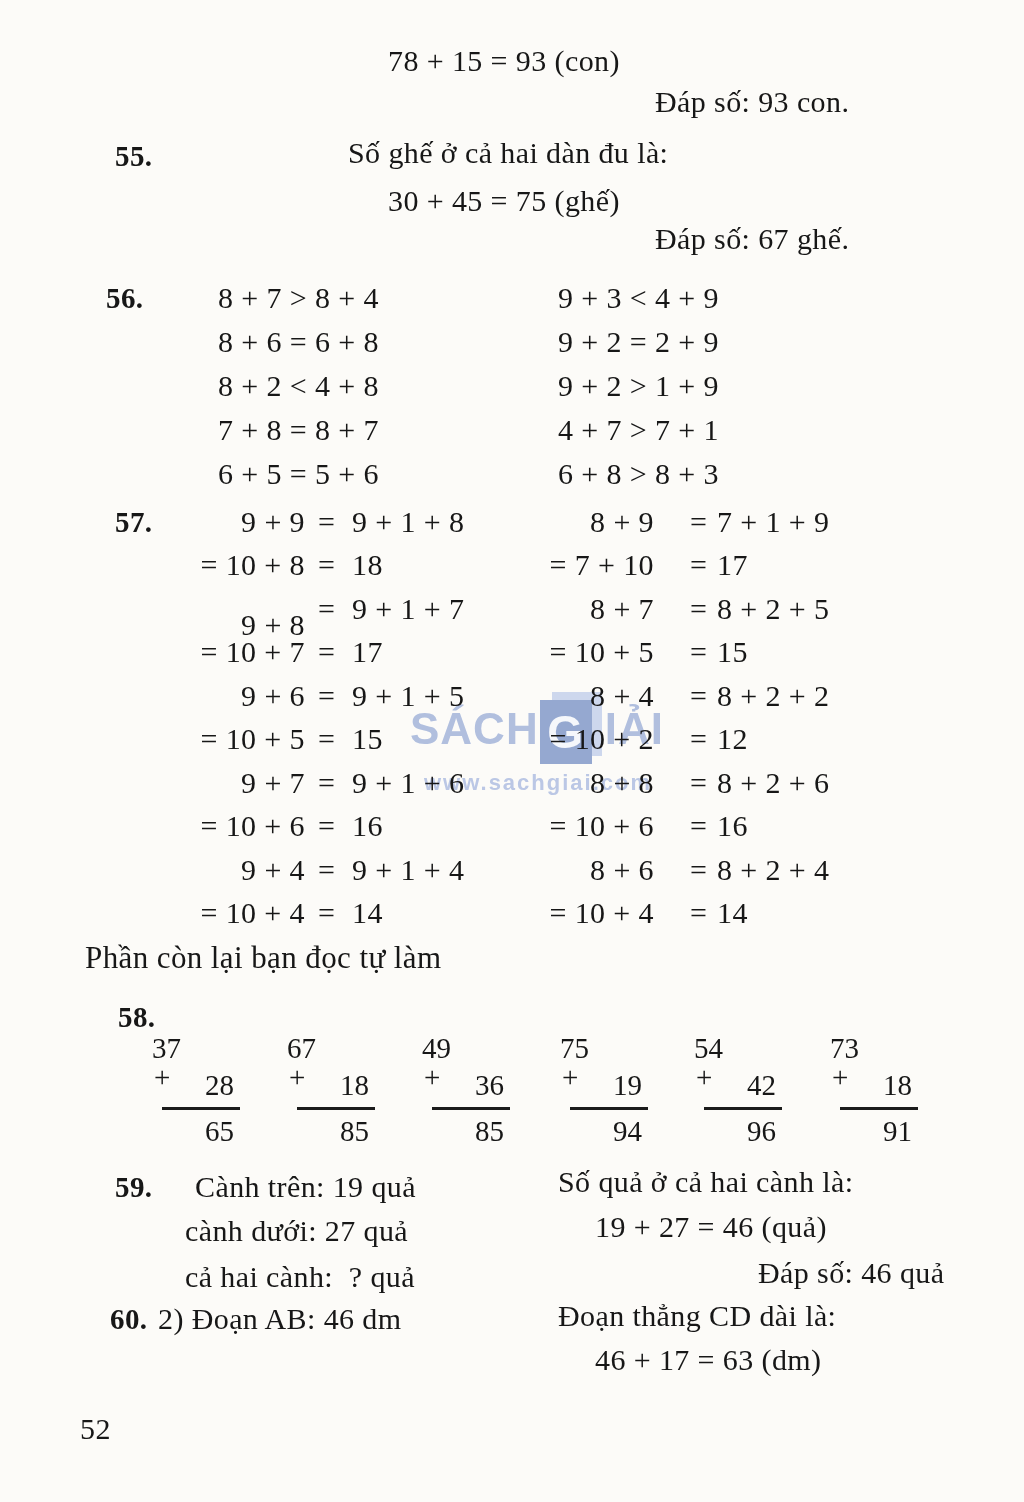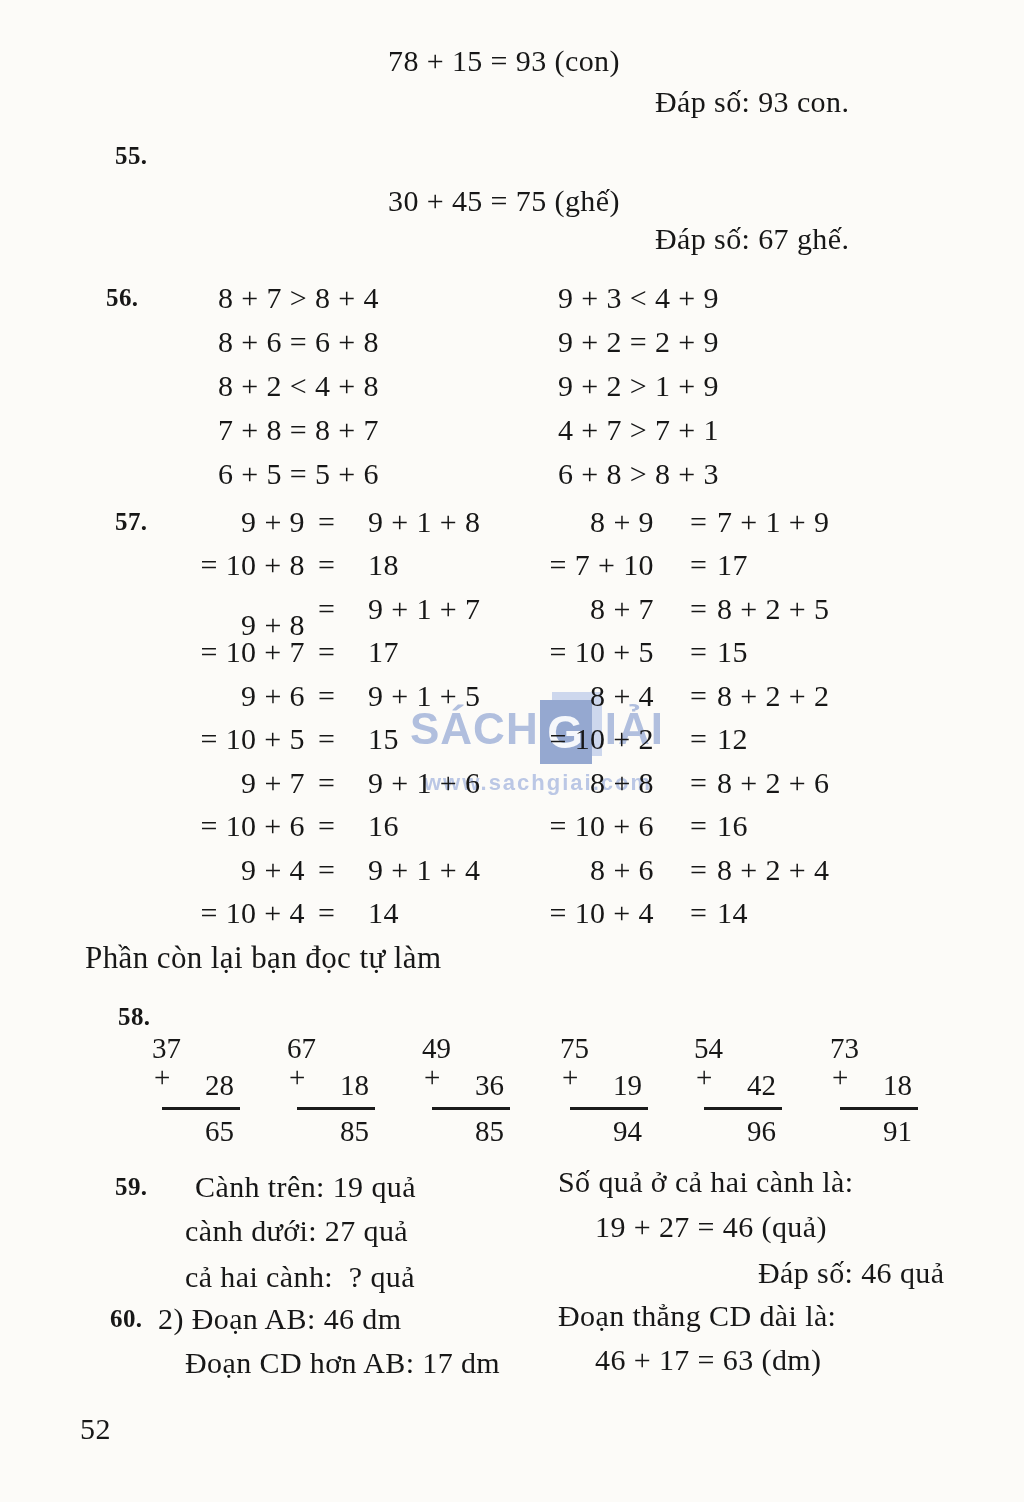--- a/index.html
+++ b/index.html
@@ -3,28 +3,28 @@
 <meta charset="utf-8">
 <style>
   html,body { margin:0; padding:0; background:#e8e8e8; }
   .page {
     position:relative; width:1024px; height:1502px;
     background:#fcfbf8; overflow:hidden;
     font-family:"Liberation Serif","DejaVu Serif",serif;
     color:#171717;
   }
   .t { position:absolute; white-space:pre; font-size:30px; line-height:34px; letter-spacing:0.4px; z-index:2; }
-  .num { font-weight:bold; font-size:25px; }
+  .num { font-weight:bold; font-size:29px; }
   
   .l56 { left:218px; }
   .r56 { left:558px; }
   
   .l57a { left:165px; width:140px; text-align:right; }
   .l57e { left:318px; }
-  .l57b { left:368px; }
+  .l57b { left:352px; }
   .r57a { left:520px; width:134px; text-align:right; }
   .r57e { left:690px; }
   .r57b { left:717px; }
   
   .addblock { position:absolute; top:1030px; width:88px; font-size:29px; z-index:2; }
   .add-top  { padding-right:6px; height:37px; line-height:37px; }
   .add-bot  { position:relative; text-align:right; padding-right:6px; height:37px; line-height:37px; }
   .plus { position:absolute; left:2px; top:-8px; }
   .add-line { border-top:3px solid #1b1b1b; margin:3px 0 0 10px; }
   .add-sum  { text-align:right; padding-right:6px; height:42px; line-height:42px; }
@@ -50,20 +50,21 @@
       </span>
       <span>IẢI</span>
     </div>
     <div class="wm-url">www.sachgiai.com</div>
   </div>
 
   <span class="t" style="left:388px; top:44px">78 + 15 = 93 (con)</span>
   <span class="t" style="left:655px; top:85px">Đáp số: 93 con.</span>
 
   <span class="t num" style="left:115px; top:139px">55.</span>
+  <span class="t" style="left:348px; top:136px">Số ghế ở cả hai dàn đu là:</span>
   <span class="t" style="left:388px; top:184px">30 + 45 = 75 (ghế)</span>
   <span class="t" style="left:655px; top:222px">Đáp số: 67 ghế.</span>
 
   <span class="t num" style="left:106px; top:281px">56.</span>
   <span class="t l56" style="top:281px">8 + 7 &gt; 8 + 4</span>
   <span class="t l56" style="top:325px">8 + 6 = 6 + 8</span>
   <span class="t l56" style="top:369px">8 + 2 &lt; 4 + 8</span>
   <span class="t l56" style="top:413px">7 + 8 = 8 + 7</span>
   <span class="t l56" style="top:457px">6 + 5 = 5 + 6</span>
   <span class="t r56" style="top:281px">9 + 3 &lt; 4 + 9</span>
@@ -198,19 +199,18 @@
   <span class="t num" style="left:115px; top:1170px">59.</span>
   <span class="t" style="left:195px; top:1170px">Cành trên: 19 quả</span>
   <span class="t" style="left:185px; top:1214px">cành dưới: 27 quả</span>
   <span class="t" style="left:558px; top:1165px">Số quả ở cả hai cành là:</span>
   <span class="t" style="left:185px; top:1260px">cả hai cành:  ? quả</span>
   <span class="t" style="left:595px; top:1210px">19 + 27 = 46 (quả)</span>
   <span class="t" style="left:758px; top:1256px">Đáp số: 46 quả</span>
 
   <span class="t num" style="left:110px; top:1302px">60.</span>
   <span class="t" style="left:158px; top:1302px">2) Đoạn AB: 46 dm</span>
-  <span class="t" style="left:185px; top:1346px">Đoạn CD hơn AB: 17 dm</span>
   <span class="t" style="left:558px; top:1299px">Đoạn thẳng CD dài là:</span>
   <span class="t" style="left:595px; top:1343px">46 + 17 = 63 (dm)</span>
 
   <span class="t" style="left:80px; top:1412px">52</span>
 
 </div>
 
 </body></html>

